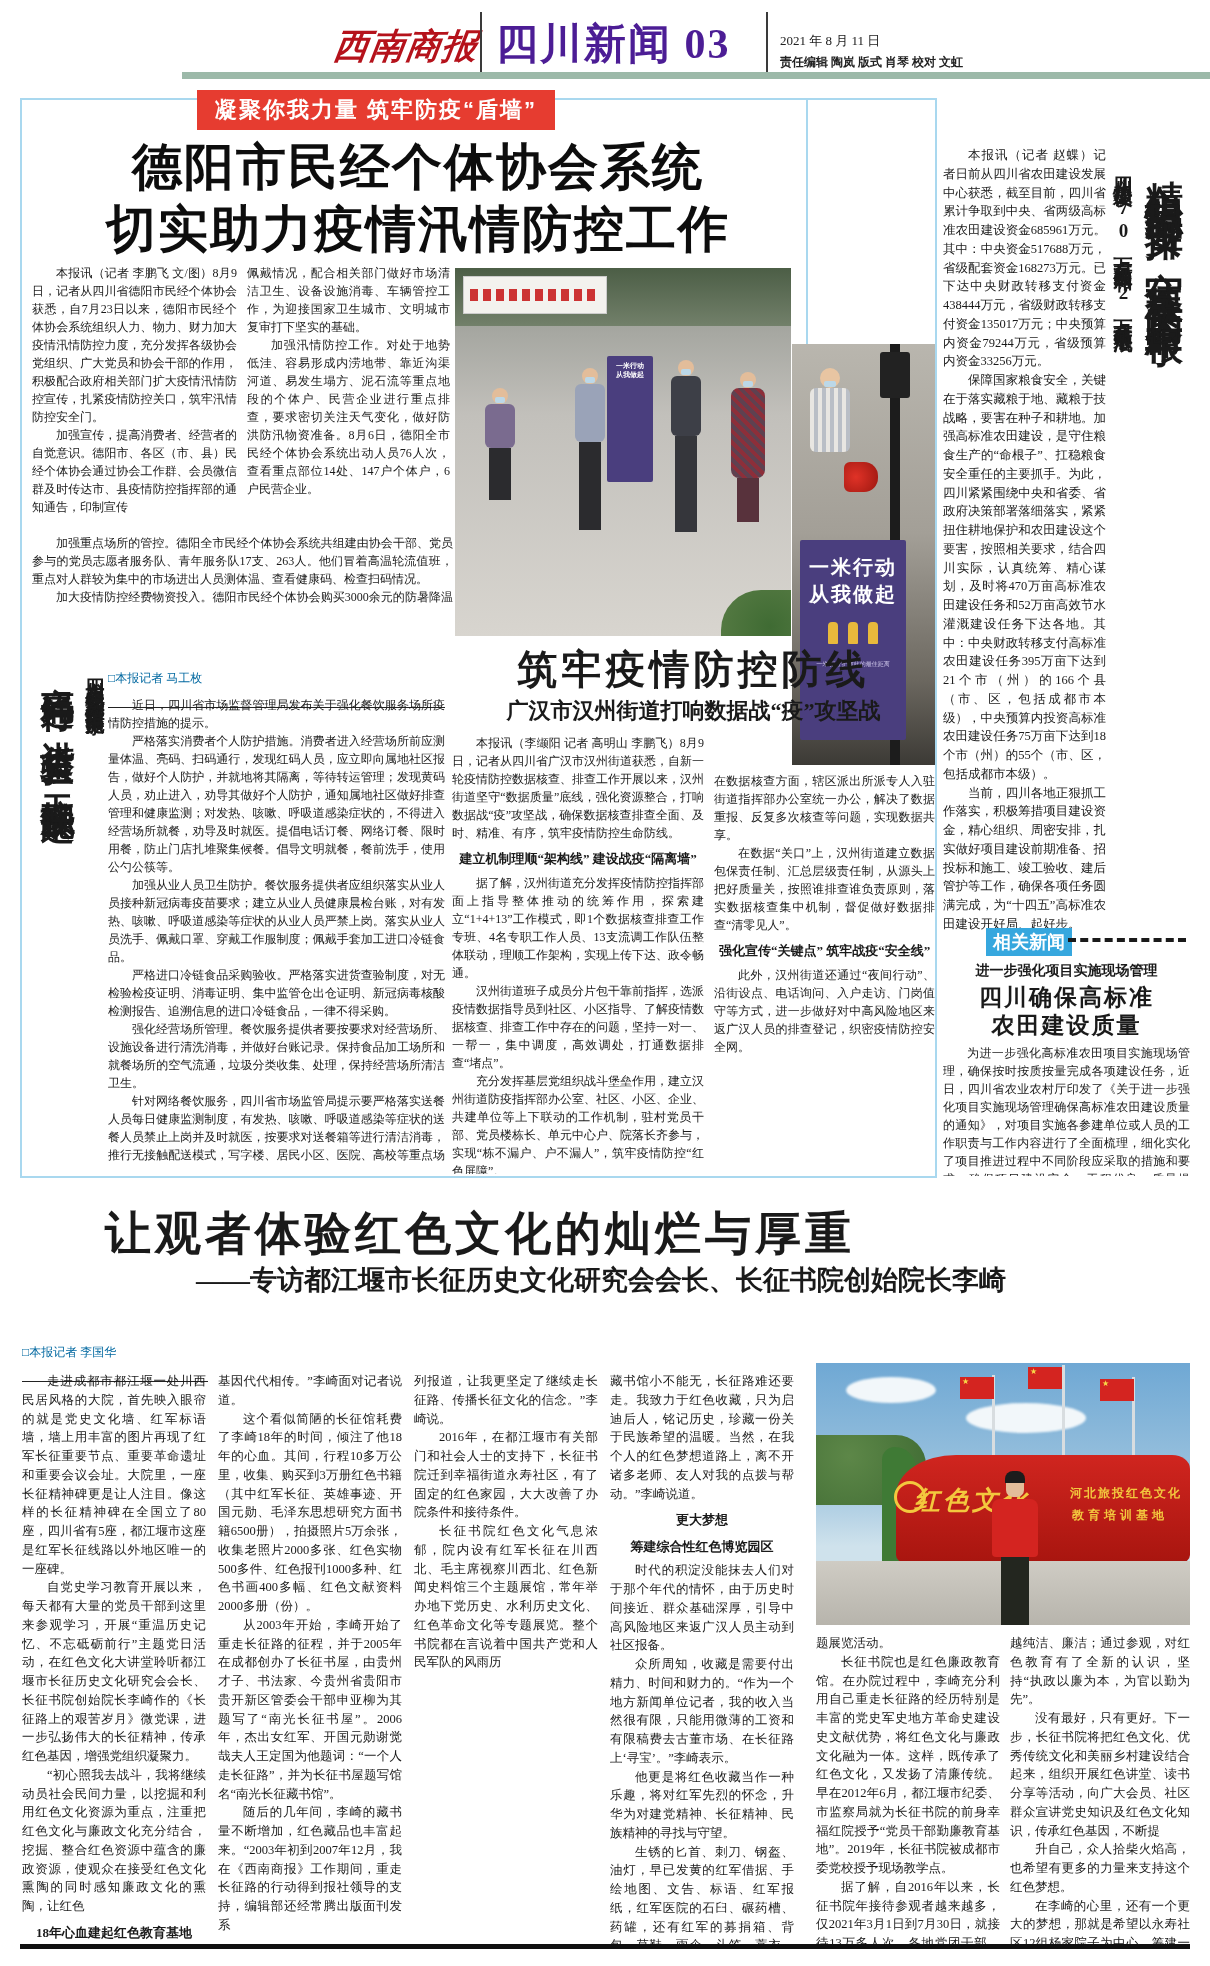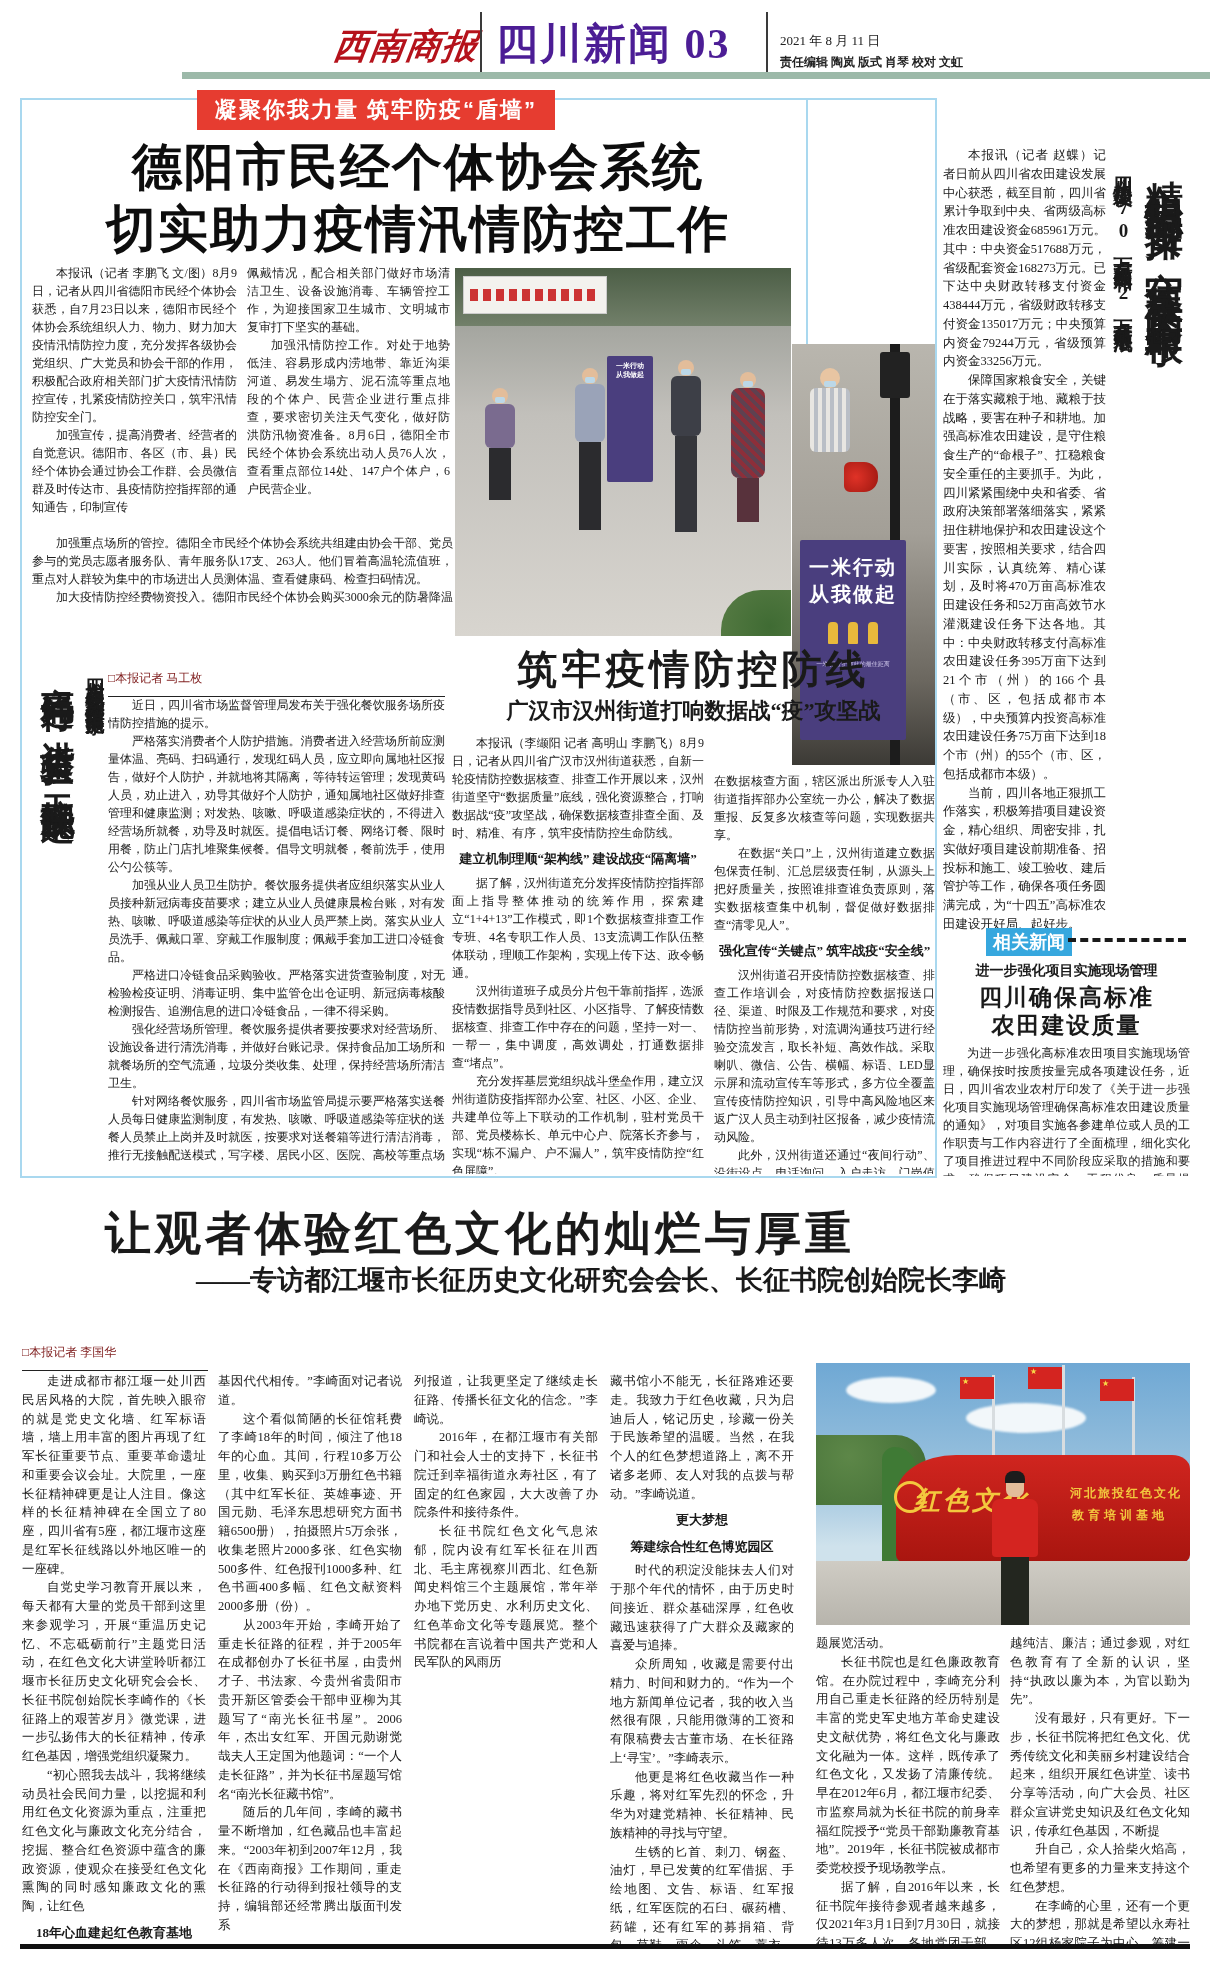--- a/index.html
+++ b/index.html
@@ -25,21 +25,21 @@
       font-weight:900;font-size:50px;letter-spacing:2px;color:#0d0d0d;white-space:nowrap;}
   
   .bodytext{font-size:12px;line-height:1.5;text-align:justify;overflow:hidden;}
   .bodytext p.para{margin:0;text-indent:2em;}
   .bodytext p.noind{text-indent:0;}
   .bodytext .sub{font-weight:bold;text-align:center;margin:7px 0 5px 0;font-size:13px;}
   
   .vtext{writing-mode:vertical-rl;text-orientation:upright;}
   .vt2{left:34px;top:660px;height:508px;font-size:34px;font-weight:900;letter-spacing:4px;}
   .vs2{left:82px;top:664px;height:500px;font-size:19px;font-weight:bold;letter-spacing:2px;}
-  .byline{font-size:12px;color:#7f1d1d;border-bottom:1px solid #222;padding-bottom:9px;}
+  .byline{font-size:12px;color:#0369a1;border-bottom:1px solid #222;padding-bottom:20px;}
   
   .t3{left:450px;top:642px;width:487px;text-align:center;font-weight:900;font-size:40px;letter-spacing:4px;}
   .st3{left:450px;top:696px;width:487px;text-align:center;font-weight:bold;font-size:22px;}
   
   .vt4{left:1138px;top:150px;height:1010px;font-size:38px;font-weight:900;letter-spacing:6px;}
   .vs4{left:1110px;top:162px;height:760px;font-size:19px;font-weight:bold;letter-spacing:2px;}
   .rlabel{left:986px;top:928px;background:#36a7de;color:#fff;font-size:18px;font-weight:bold;padding:2px 7px;
         font-family:"Liberation Sans",sans-serif;}
   .rdash{left:1068px;top:938px;width:118px;border-top:4px dashed #1a1a1a;}
   .rkick{left:943px;top:962px;width:247px;text-align:center;font-size:14px;font-weight:bold;}
@@ -202,21 +202,20 @@
       <p class="para">本报讯（李缬阳 记者 高明山 李鹏飞）8月9日，记者从四川省广汉市汉州街道获悉，自新一轮疫情防控数据核查、排查工作开展以来，汉州街道坚守“数据质量”底线，强化资源整合，打响数据战“疫”攻坚战，确保数据核查排查全面、及时、精准、有序，筑牢疫情防控生命防线。</p>
       <div class="sub">建立机制理顺“架构线” 建设战疫“隔离墙”</div>
       <p class="para">据了解，汉州街道充分发挥疫情防控指挥部面上指导整体推动的统筹作用，探索建立“1+4+13”工作模式，即1个数据核查排查工作专班、4名专职工作人员、13支流调工作队伍整体联动，理顺工作架构，实现上传下达、政令畅通。</p>
       <p class="para">汉州街道班子成员分片包干靠前指挥，选派疫情数据指导员到社区、小区指导、了解疫情数据核查、排查工作中存在的问题，坚持一对一、一帮一，集中调度，高效调处，打通数据排查“堵点”。</p>
       <p class="para">充分发挥基层党组织战斗堡垒作用，建立汉州街道防疫指挥部办公室、社区、小区、企业、共建单位等上下联动的工作机制，驻村党员干部、党员楼栋长、单元中心户、院落长齐参与，实现“栋不漏户、户不漏人”，筑牢疫情防控“红色屏障”。</p>
     </div>
   <div class="abs bodytext" style="left:714px;top:772px;width:221px;height:402px">
       <p class="para noind">在数据核查方面，辖区派出所派专人入驻街道指挥部办公室统一办公，解决了数据重报、反复多次核查等问题，实现数据共享。</p>
       <p class="para">在数据“关口”上，汉州街道建立数据包保责任制、汇总层级责任制，从源头上把好质量关，按照谁排查谁负责原则，落实数据核查集中机制，督促做好数据排查“清零见人”。</p>
       <div class="sub">强化宣传“关键点” 筑牢战疫“安全线”</div>
-      <p class="para">汉州街道召开疫情防控数据核查、排查工作培训会，对疫情防控数据报送口径、渠道、时限及工作规范和要求，对疫情防控当前形势，对流调沟通技巧进行经验交流发言，取长补短、高效作战。采取喇叭、微信、公告、横幅、标语、LED显示屏和流动宣传车等形式，多方位全覆盖宣传疫情防控知识，引导中高风险地区来返广汉人员主动到社区报备，减少疫情流动风险。</p>
       <p class="para">此外，汉州街道还通过“夜间行动”、沿街设点、电话询问、入户走访、门岗值守等方式，进一步做好对中高风险地区来返广汉人员的排查登记，织密疫情防控安全网。</p>
     </div>
 
   <div class="abs bodytext" style="left:943px;top:146px;width:163px;height:784px;font-size:12.5px">
       <p class="para">本报讯（记者 赵蝶）记者日前从四川省农田建设发展中心获悉，截至目前，四川省累计争取到中央、省两级高标准农田建设资金685961万元。其中：中央资金517688万元，省级配套资金168273万元。已下达中央财政转移支付资金438444万元，省级财政转移支付资金135017万元；中央预算内资金79244万元，省级预算内资金33256万元。</p>
       <p class="para">保障国家粮食安全，关键在于落实藏粮于地、藏粮于技战略，要害在种子和耕地。加强高标准农田建设，是守住粮食生产的“命根子”、扛稳粮食安全重任的主要抓手。为此，四川紧紧围绕中央和省委、省政府决策部署落细落实，紧紧扭住耕地保护和农田建设这个要害，按照相关要求，结合四川实际，认真统筹、精心谋划，及时将470万亩高标准农田建设任务和52万亩高效节水灌溉建设任务下达各地。其中：中央财政转移支付高标准农田建设任务395万亩下达到21个市（州）的166个县（市、区，包括成都市本级），中央预算内投资高标准农田建设任务75万亩下达到18个市（州）的55个（市、区，包括成都市本级）。</p>
       <p class="para">当前，四川各地正狠抓工作落实，积极筹措项目建设资金，精心组织、周密安排，扎实做好项目建设前期准备、招投标和施工、竣工验收、建后管护等工作，确保各项任务圆满完成，为“十四五”高标准农田建设开好局、起好步。</p>
     </div>
   <div class="abs vtext vs4">四川加快建设470万亩高标准农田和52万亩高效节水灌溉</div>
   <div class="abs vtext vt4">精心组织周密安排　守住粮食生产的『命根子』</div>
@@ -248,21 +247,21 @@
     </div>
   <div class="abs bodytext c5" style="left:414px;font-size:12.5px">
       <p class="para noind">列报道，让我更坚定了继续走长征路、传播长征文化的信念。”李崎说。</p>
       <p class="para">2016年，在都江堰市有关部门和社会人士的支持下，长征书院迁到幸福街道永寿社区，有了固定的红色家园，大大改善了办院条件和接待条件。</p>
       <p class="para">长征书院红色文化气息浓郁，院内设有红军长征在川西北、毛主席视察川西北、红色新闻史料馆三个主题展馆，常年举办地下党历史、水利历史文化、红色革命文化等专题展览。整个书院都在言说着中国共产党和人民军队的风雨历</p>
     </div>
   <div class="abs bodytext c5" style="left:610px;font-size:12.5px">
       <p class="para noind">藏书馆小不能无，长征路难还要走。我致力于红色收藏，只为启迪后人，铭记历史，珍藏一份关于民族希望的温暖。当然，在我个人的红色梦想道路上，离不开诸多老师、友人对我的点拨与帮动。”李崎说道。</p>
       <div class="sub">更大梦想</div>
       <div class="sub">筹建综合性红色博览园区</div>
-      <p class="para">时代的积淀没能抹去人们对于那个年代的情怀，由于历史时间接近、群众基础深厚，红色收藏迅速获得了广大群众及藏家的喜爱与追捧。</p>
+      <p class="para">时代的积淀没能抹去人们对于那个年代的情怀，由于历史时间接近、群众基础深厚，引导中高风险地区来返广汉人员主动到社区报备。</p>
       <p class="para">众所周知，收藏是需要付出精力、时间和财力的。“作为一个地方新闻单位记者，我的收入当然很有限，只能用微薄的工资和有限稿费去古董市场、在长征路上‘寻宝’。”李崎表示。</p>
       <p class="para">他更是将红色收藏当作一种乐趣，将对红军先烈的怀念，升华为对建党精神、长征精神、民族精神的寻找与守望。</p>
       <p class="para">生锈的匕首、刺刀、钢盔、油灯，早已发黄的红军借据、手绘地图、文告、标语、红军报纸，红军医院的石臼、碾药槽、药罐，还有红军的募捐箱、背包、草鞋、雨伞、斗笠、蓑衣、大秤……每一件都凝结着一个悲壮的故事，都记录着当年战斗的惨烈。是的，一个民族的苦难，一个民</p>
     </div>
   <div class="abs bodytext" style="left:816px;top:1634px;width:184px;height:310px;font-size:12.5px">
       <p class="para noind">题展览活动。</p>
       <p class="para">长征书院也是红色廉政教育馆。在办院过程中，李崎充分利用自己重走长征路的经历特别是丰富的党史军史地方革命史建设史文献优势，将红色文化与廉政文化融为一体。这样，既传承了红色文化，又发扬了清廉传统。早在2012年6月，都江堰市纪委、市监察局就为长征书院的前身幸福红院授予“党员干部勤廉教育基地”。2019年，长征书院被成都市委党校授予现场教学点。</p>
       <p class="para">据了解，自2016年以来，长征书院年接待参观者越来越多，仅2021年3月1日到7月30日，就接待13万多人次。各地党团干部、青少年学生约占80%。他们之中，包括四川省、成都市党政机关，还有中央企事业单位、高等院校和各级基层党组织。不少党员干部反映，通过参观，从中国共产党廉政建设的历史中汲取力量，相信我们的党会越来</p>
     </div>
   <div class="abs bodytext" style="left:1010px;top:1634px;width:180px;height:310px;font-size:12.5px">

